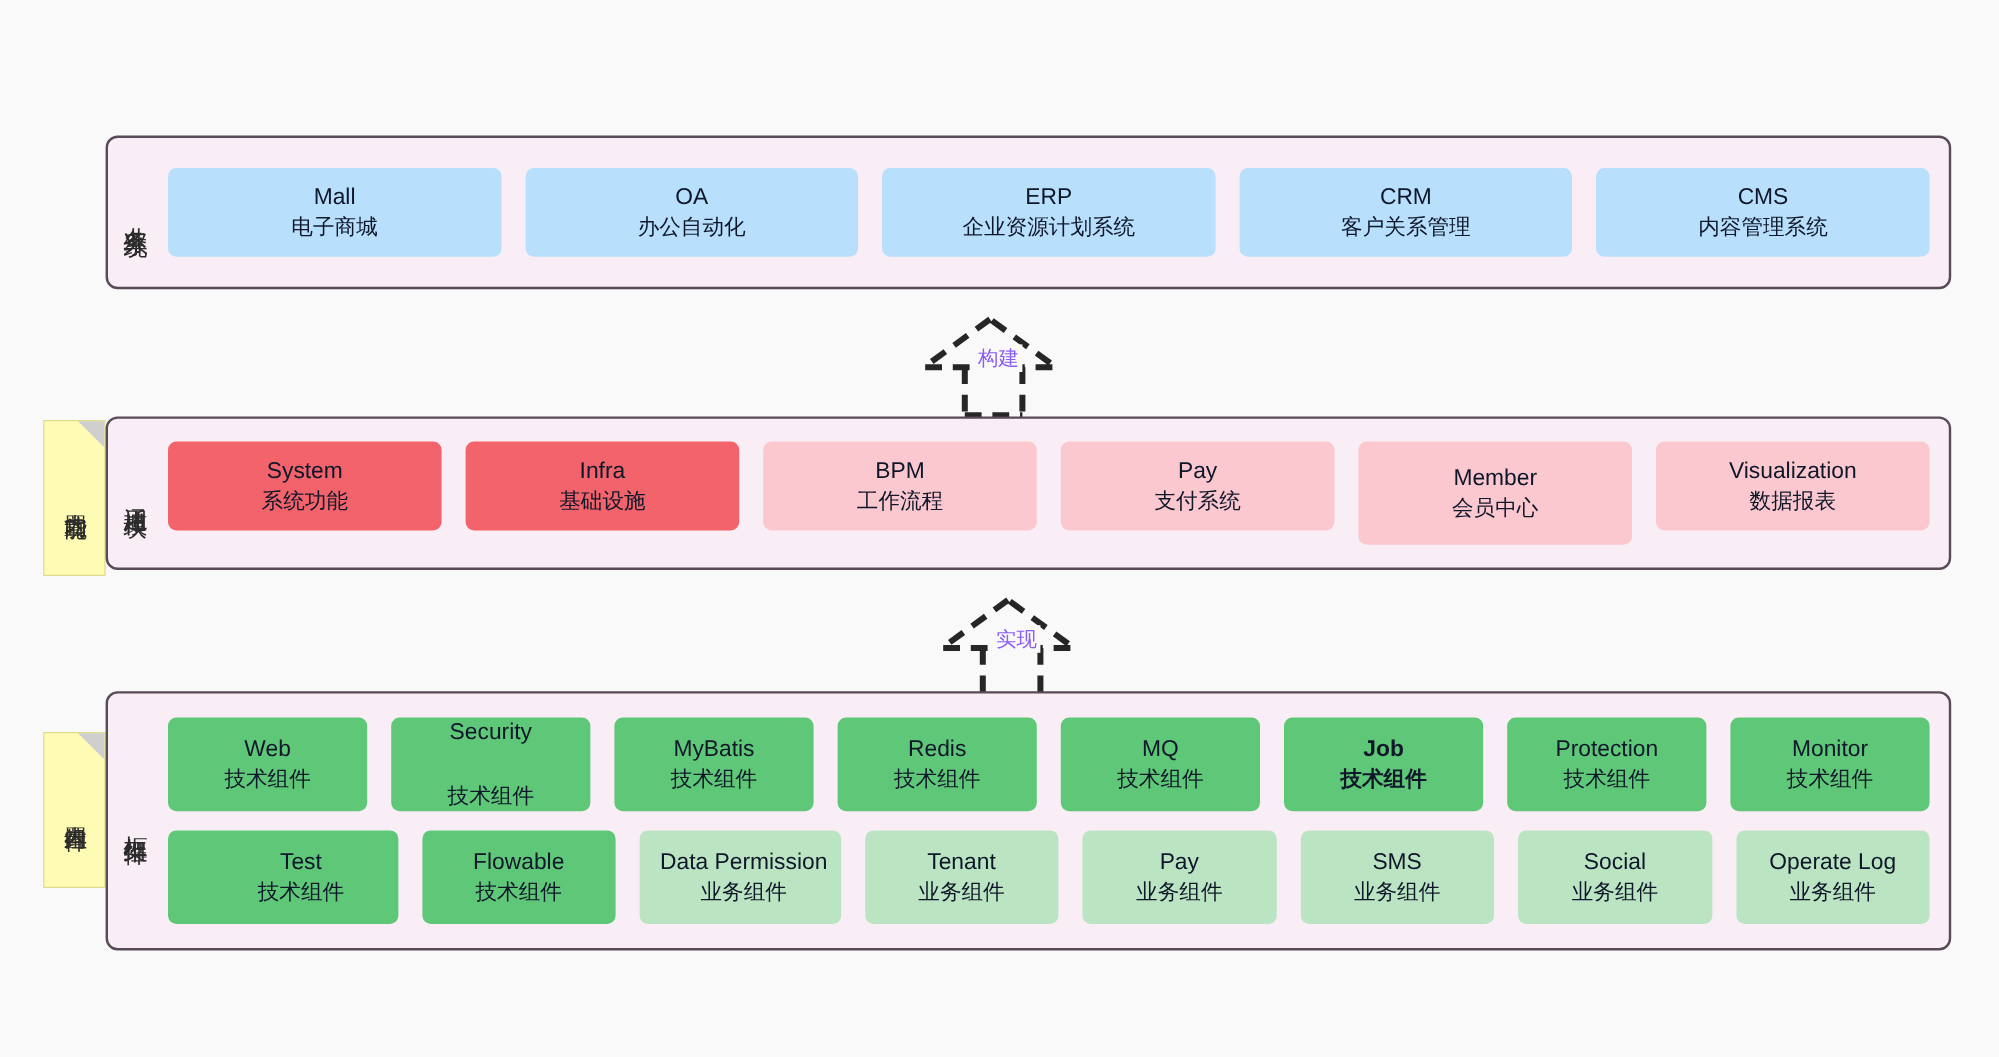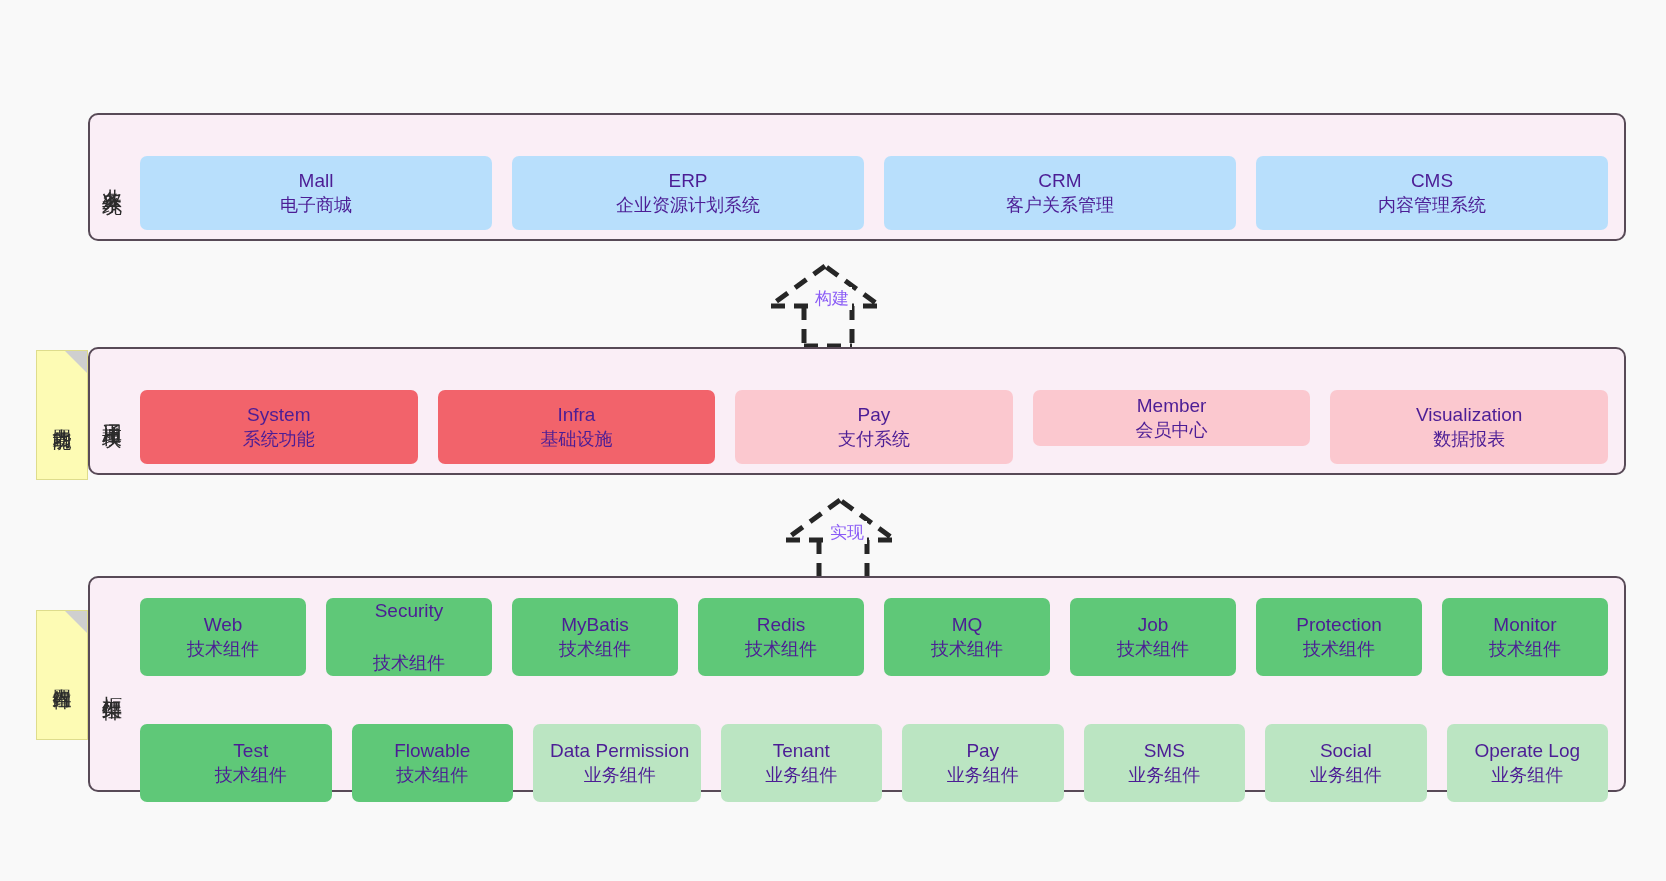--- a/index.html
+++ b/index.html
@@ -49,23 +49,22 @@
   }
   .cell {
     flex: 1 1 0;
     border-radius: 7px;
     display: flex;
     flex-direction: column;
     align-items: center;
     justify-content: center;
     text-align: center;
     line-height: 1.28;
-    color: #4c1d95;
+    color: #0f172a;
     padding: 4px 6px;
-    margin-top: 32px;
   }
   .cell .t1 { font-size: 19px; }
   .cell .t2 { font-size: 18px; }
 
   
   .note {
     position: absolute;
     background: #fdfbb4;
     border: 1px solid #dedc8c;
     width: 52px;
@@ -107,20 +106,24 @@
 
   <div class="layer" id="layer-0" style="left:88px; top:113px; width:1538px; height:128px;">
     <div class="layer-label">业务系统</div>
     <div class="layer-body">
         <div class="row">
           <div class="cell" style="background: rgb(184, 223, 252); height: 74px;">
             <div class="t1">Mall</div>
             <div class="t2">电子商城</div>
           </div>
           <div class="cell" style="background: rgb(184, 223, 252); height: 74px;">
+            <div class="t1">OA</div>
+            <div class="t2">办公自动化</div>
+          </div>
+          <div class="cell" style="background: rgb(184, 223, 252); height: 74px;">
             <div class="t1">ERP</div>
             <div class="t2">企业资源计划系统</div>
           </div>
           <div class="cell" style="background: rgb(184, 223, 252); height: 74px;">
             <div class="t1">CRM</div>
             <div class="t2">客户关系管理</div>
           </div>
           <div class="cell" style="background: rgb(184, 223, 252); height: 74px;">
             <div class="t1">CMS</div>
             <div class="t2">内容管理系统</div>
@@ -149,24 +152,28 @@
         <div class="row">
           <div class="cell" style="background: rgb(242, 99, 107); height: 74px;">
             <div class="t1">System</div>
             <div class="t2">系统功能</div>
           </div>
           <div class="cell" style="background: rgb(242, 99, 107); height: 74px;">
             <div class="t1">Infra</div>
             <div class="t2">基础设施</div>
           </div>
           <div class="cell" style="background: rgb(251, 200, 207); height: 74px;">
+            <div class="t1">BPM</div>
+            <div class="t2">工作流程</div>
+          </div>
+          <div class="cell" style="background: rgb(251, 200, 207); height: 74px;">
             <div class="t1">Pay</div>
             <div class="t2">支付系统</div>
           </div>
-          <div class="cell" style="background: rgb(251, 200, 207); height: 56px;">
+          <div class="cell" style="background: rgb(251, 200, 207); height: 86px;">
             <div class="t1">Member</div>
             <div class="t2">会员中心</div>
           </div>
           <div class="cell" style="background: rgb(251, 200, 207); height: 74px;">
             <div class="t1">Visualization</div>
             <div class="t2">数据报表</div>
           </div>
         </div>
       </div>
   </div>
@@ -200,21 +207,21 @@
             <div class="t2">技术组件</div>
           </div>
           <div class="cell" style="background: rgb(95, 200, 120); height: 78px;">
             <div class="t1">Redis</div>
             <div class="t2">技术组件</div>
           </div>
           <div class="cell" style="background: rgb(95, 200, 120); height: 78px;">
             <div class="t1">MQ</div>
             <div class="t2">技术组件</div>
           </div>
-          <div class="cell" style="background: rgb(95, 200, 120); height: 78px;">
+          <div class="cell" style="background: rgb(95, 200, 120); height: 78px; font-weight: bold;">
             <div class="t1">Job</div>
             <div class="t2">技术组件</div>
           </div>
           <div class="cell" style="background: rgb(95, 200, 120); height: 78px;">
             <div class="t1">Protection</div>
             <div class="t2">技术组件</div>
           </div>
           <div class="cell" style="background: rgb(95, 200, 120); height: 78px;">
             <div class="t1">Monitor</div>
             <div class="t2">技术组件</div>

